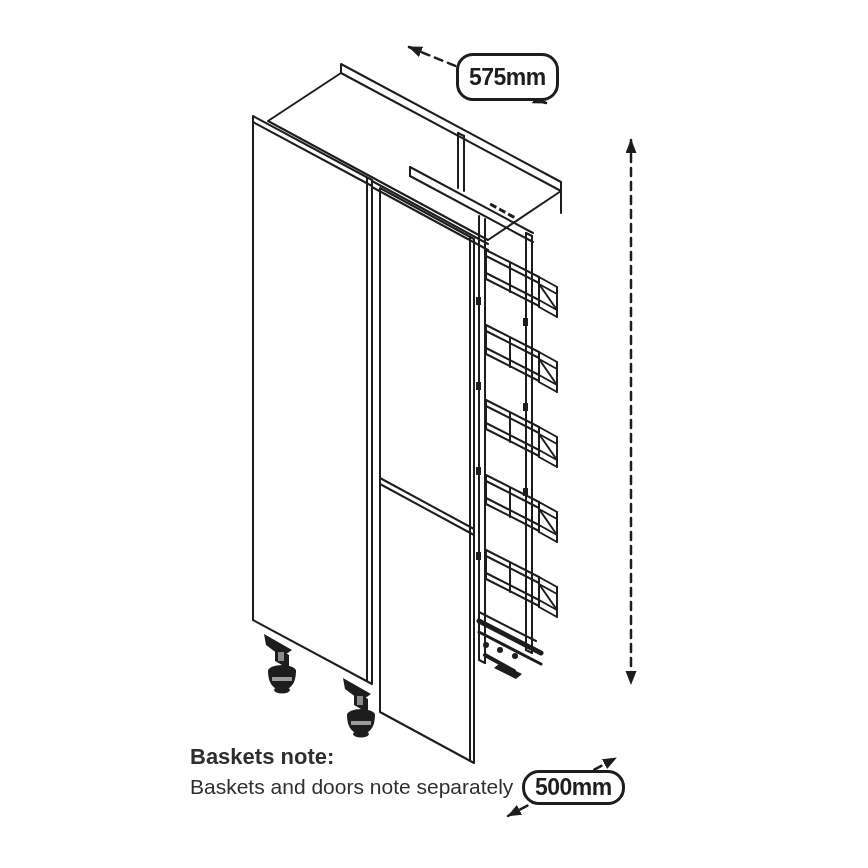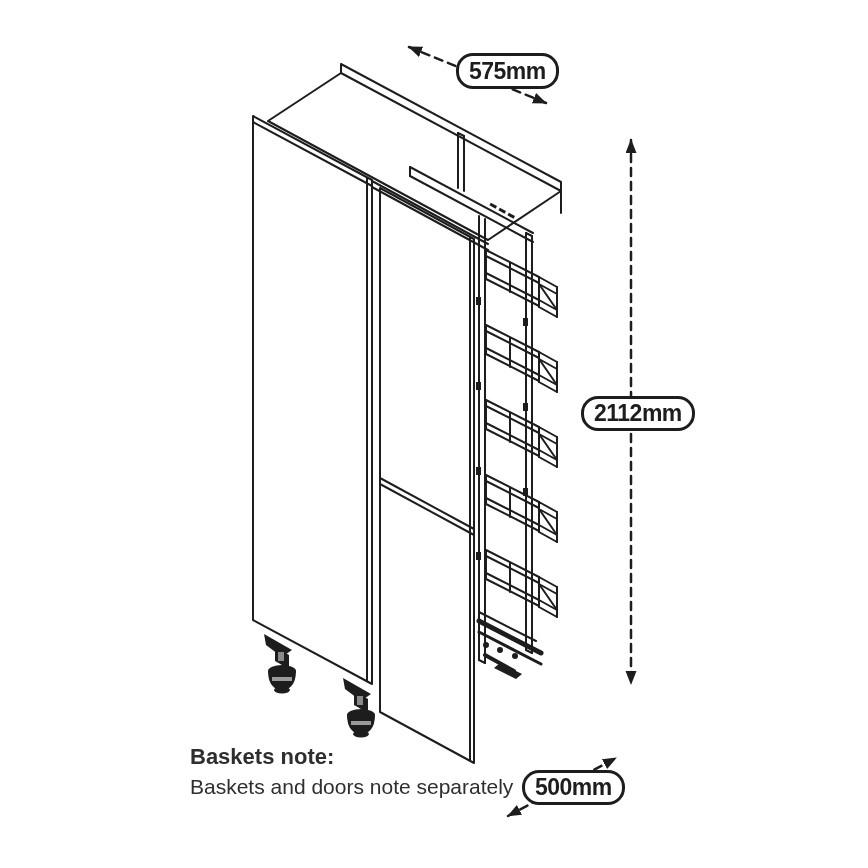--- a/index.html
+++ b/index.html
@@ -132,27 +132,24 @@
     <use href="#foot"></use>
     <use href="#foot" x="79" y="44"></use>
 
     <g stroke-width="2.5" stroke-dasharray="8 6">
       <path d="M409,47 L546,103" marker-start="url(#ah)" marker-end="url(#ah)"></path>
       <path d="M631,140 L631,684" marker-start="url(#ah)" marker-end="url(#ah)"></path>
       <path d="M508,816 L616,758" marker-start="url(#ah)" marker-end="url(#ah)"></path>
     </g>
   </svg>
 
-  <div class="pill" style="left:456px;top:53px;height:36px;">
+  <div class="pill" style="left:456px;top:53px;height:48px;">
     <span>575mm</span>
   </div>
 
-  <div class="pill" style="left:581px;top:396px;height:35px;">
-    <span>2112mm</span>
-  </div>
 
   <div class="pill" style="left:522px;top:770px;height:35px;">
     <span>500mm</span>
   </div>
 
   <div class="note">
     <p class="note-title">Baskets note:</p>
     <p class="note-body">Baskets and doors note separately</p>
   </div>
 

